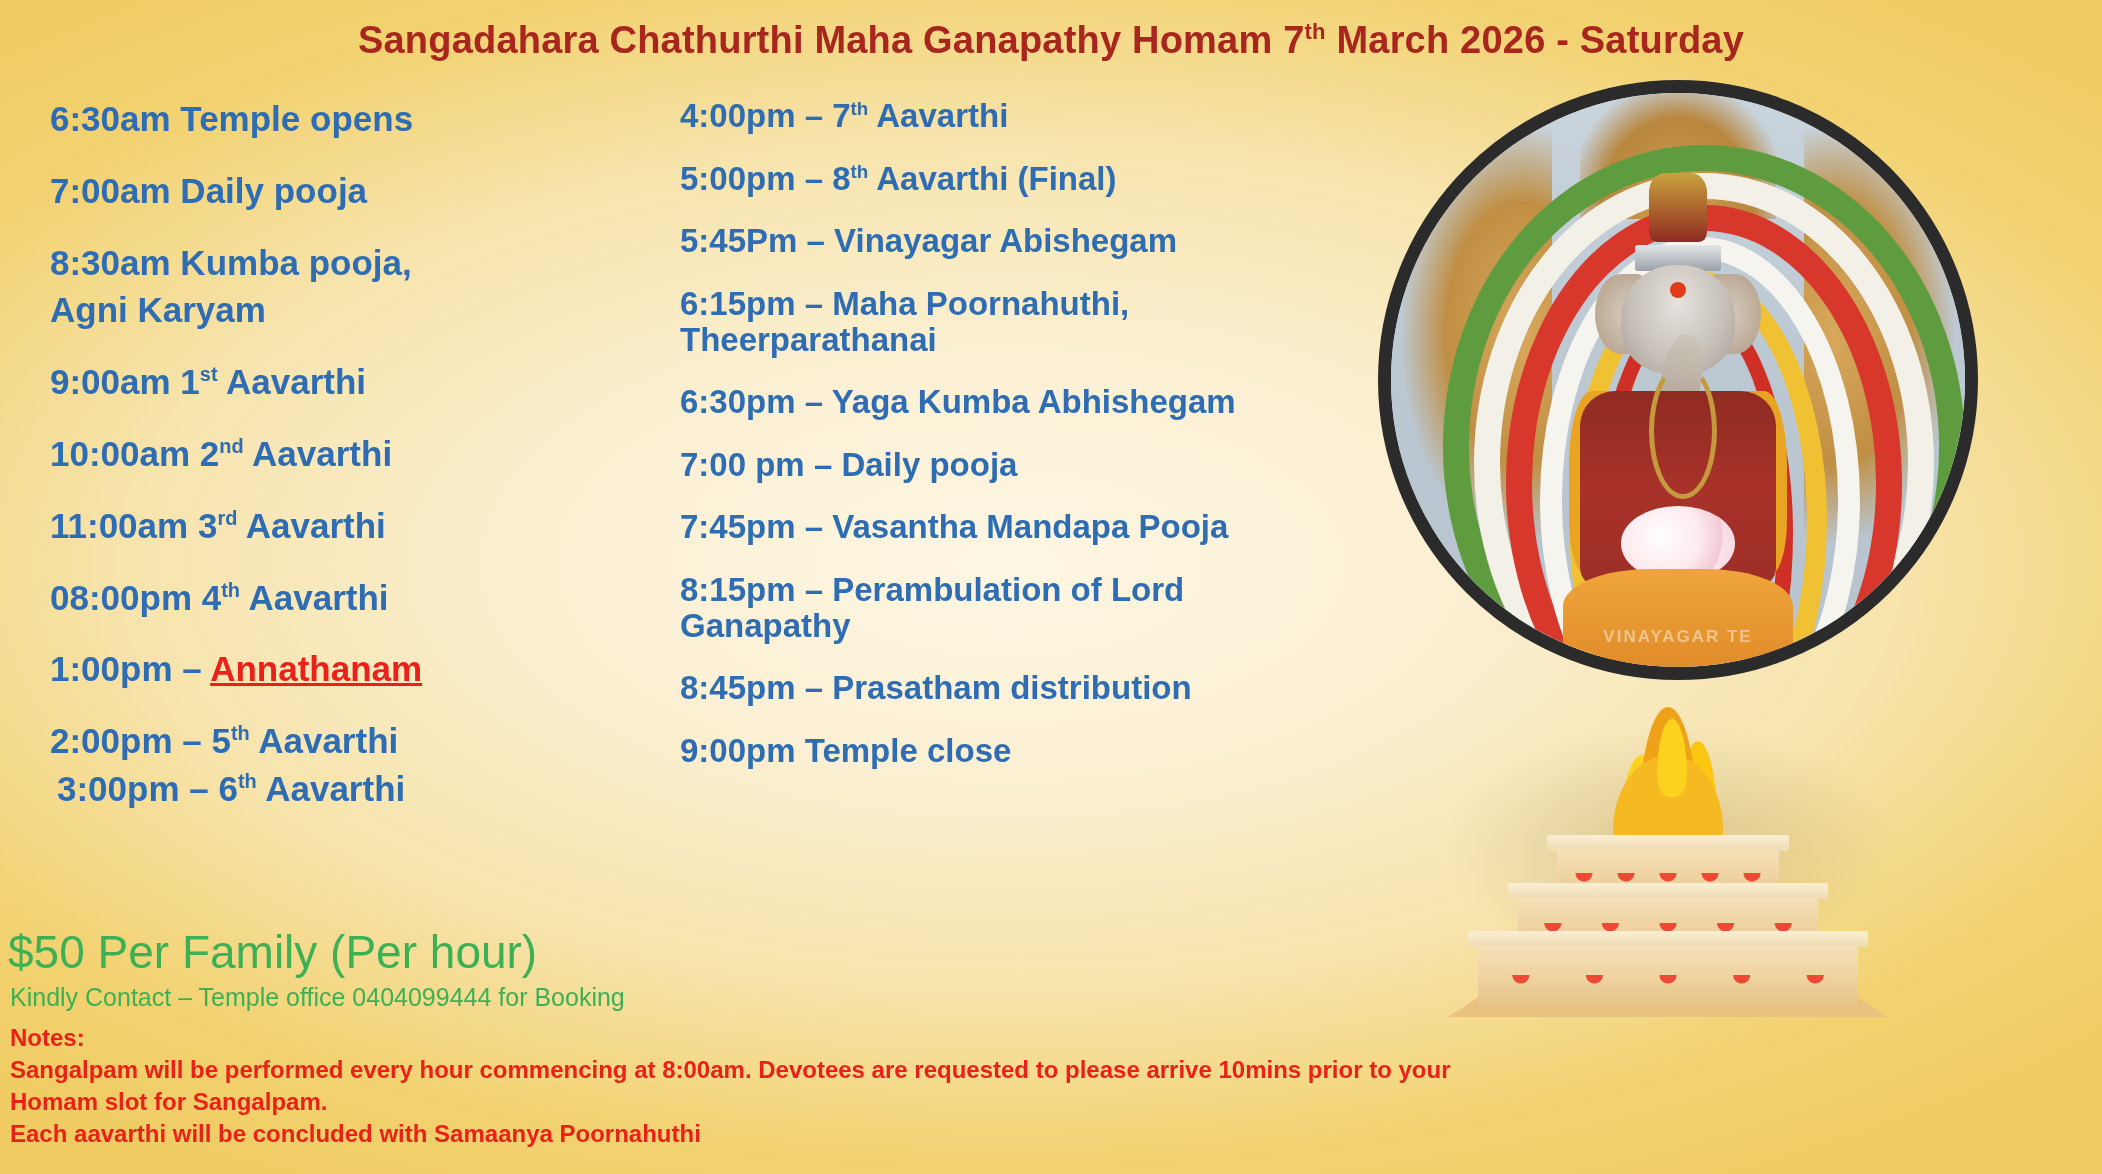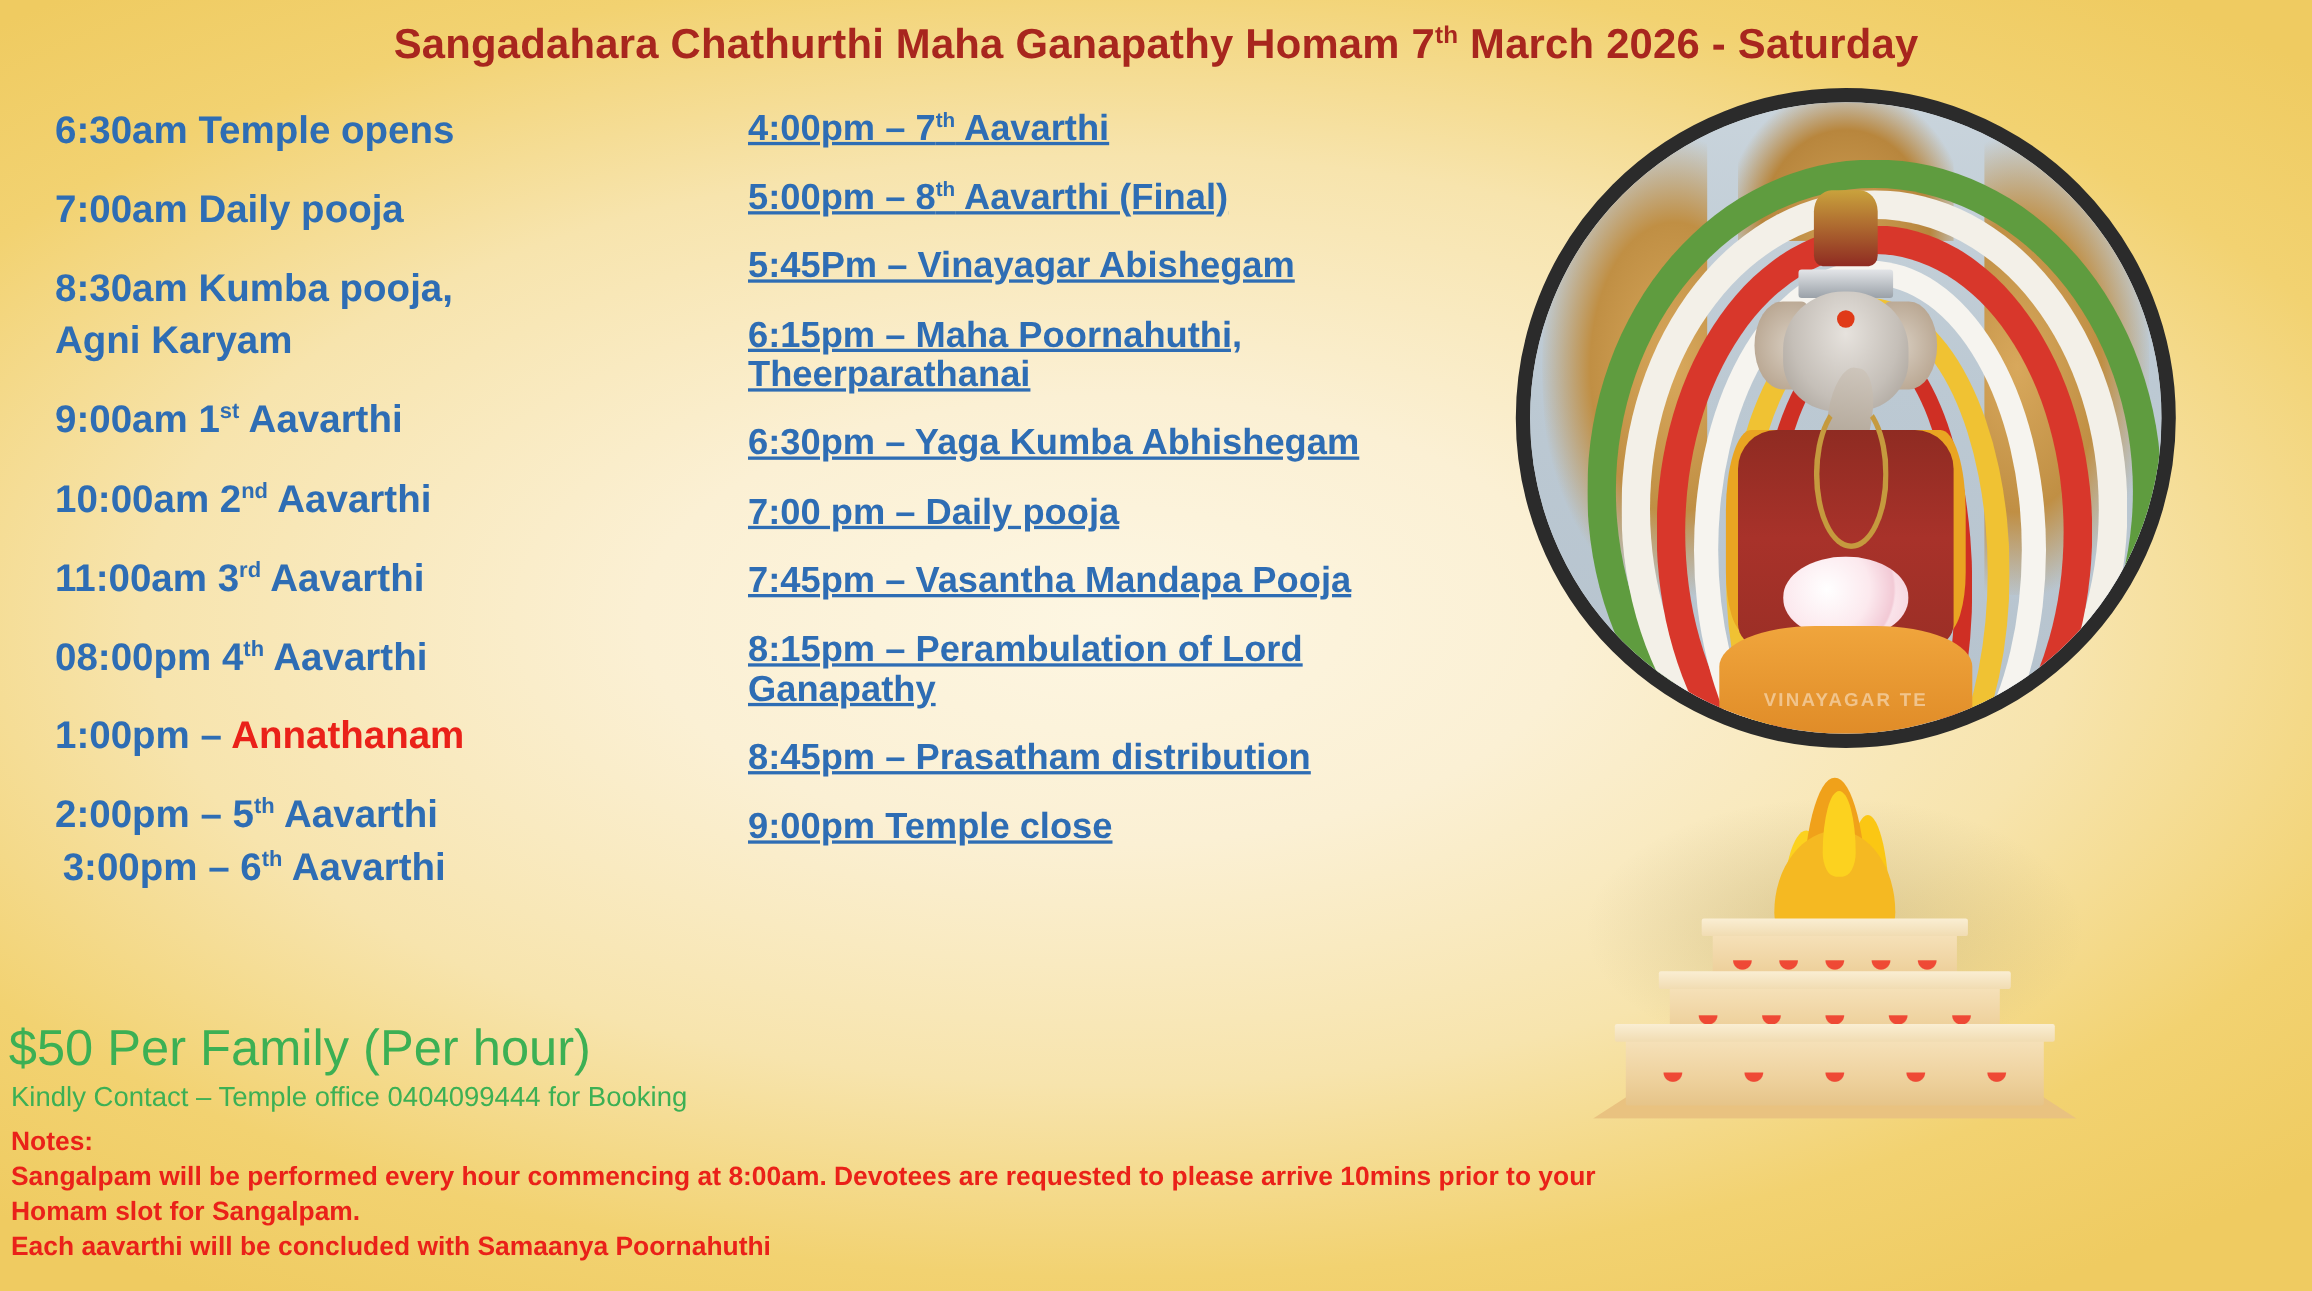--- a/index.html
+++ b/index.html
@@ -26,26 +26,26 @@
   }
   .title sup{font-size:.58em;vertical-align:super;}
 
   
   .col{position:absolute;color:#2e6db4;font-weight:bold;}
   .colA{left:50px;top:100px;width:480px;font-size:35px;}
   .colB{left:680px;top:98px;width:660px;font-size:33px;}
 
   .row{line-height:1.08;}
   .colA .row{margin-bottom:34px;}
-  .colB .row{margin-bottom:27px;text-decoration:underline;}
+  .colB .row{margin-bottom:27px;}
   .row.tight{margin-bottom:10px;}
   .row.tight2{margin-left:7px;margin-bottom:9px;}
   .row.wrap{white-space:normal;}
   sup{font-size:.57em;vertical-align:super;font-weight:bold;}
-  .red{color:#ea2119;}
+  .red{color:#ea2119;text-decoration:underline;}
 
   
   .price{
     position:absolute;left:8px;top:925px;
     font-size:46px;font-weight:normal;color:#3cb054;
     white-space:nowrap;
   }
   .contact{
     position:absolute;left:10px;top:983px;
     font-size:25px;font-weight:normal;color:#3cb054;

